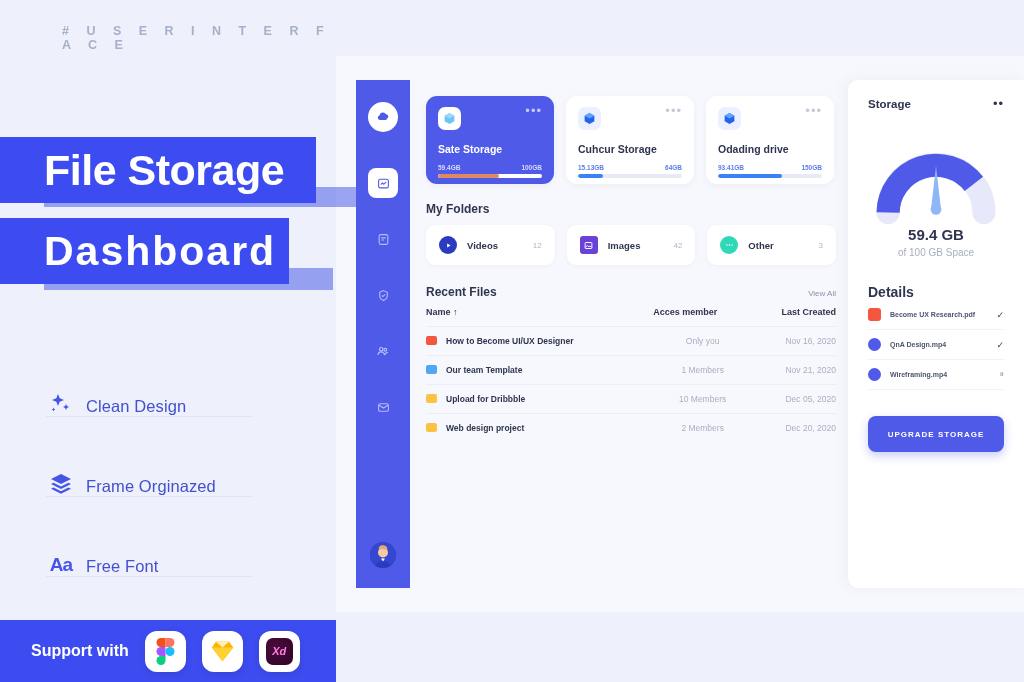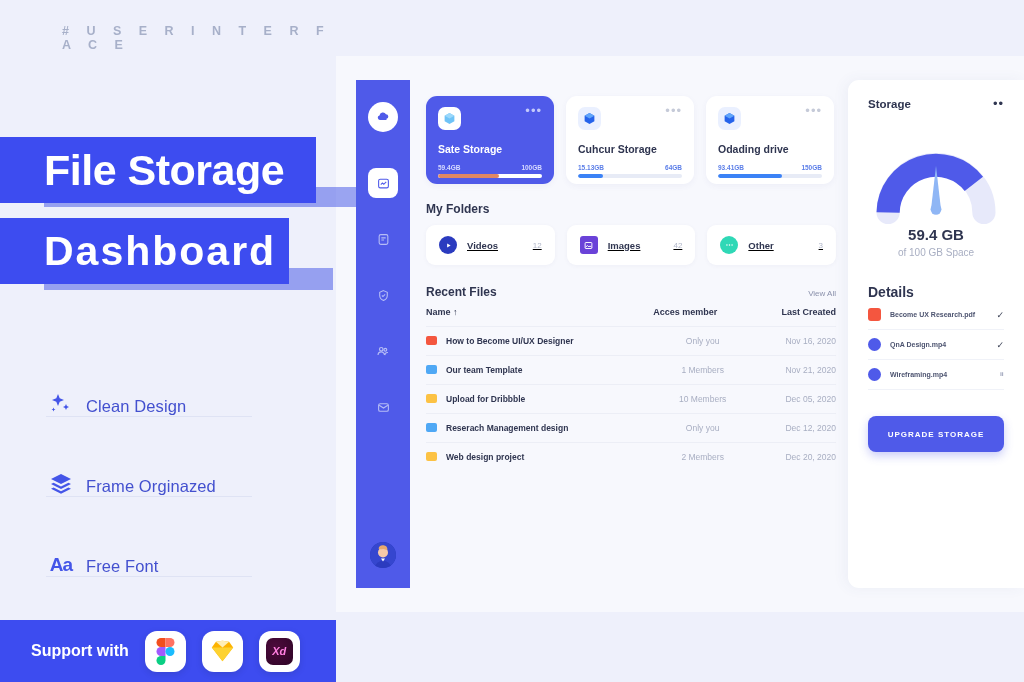--- a/index.html
+++ b/index.html
@@ -113,21 +113,21 @@
                font-size:6.5px; margin-top:9px; color:#5b7ee8; font-weight:600; }
   .card.primary .meter-row { color:#d7dbff; }
   .meter { height:3.5px; border-radius:3px; background:#e7ebf6; margin-top:3px;
            overflow:hidden; }
   .card.primary .meter { background:#fff; }
   .meter > i { display:block; height:100%; border-radius:3px; background:#3b82f6; }
   .card.primary .meter > i { background:#e08763; }
 
   .sec-title { font-size:12px; font-weight:600; color:#2f3550; margin:18px 0 9px; }
 
-  .folders { display:flex; gap:12px;text-decoration:underline; }
+  .folders { display:flex; gap:12px; }
   .folder { flex:1; height:40px; background:#fff; border-radius:9px;
             display:flex; align-items:center; padding:0 13px; gap:10px;
             box-shadow:0 1px 4px rgba(70,80,140,.05); }
   .folder-ico { width:18px; height:18px; border-radius:50%;
                 display:flex; align-items:center; justify-content:center; }
   .folder-name { font-size:9.5px; color:#2f3550; font-weight:600; }
   .folder-count { margin-left:auto; font-size:8px; color:#b0b6c9; }
 
   .recent-head { display:flex; align-items:baseline; justify-content:space-between;
                  margin:20px 0 0; }
@@ -349,25 +349,20 @@
             <td class="name"><span class="file-ico" style="background:#4fa8f5"></span><span>Our team Template</span></td>
             <td class="mid">1 Members</td>
             <td class="right">Nov 21, 2020</td>
           </tr>
           <tr>
             <td class="name"><span class="file-ico" style="background:#fcc244"></span><span>Upload for Dribbble</span></td>
             <td class="mid">10 Members</td>
             <td class="right">Dec 05, 2020</td>
           </tr>
           <tr>
-            <td class="name"><span class="file-ico" style="background:#4fa8f5"></span><span>Reserach Management design</span></td>
-            <td class="mid">Only you</td>
-            <td class="right">Dec 12, 2020</td>
-          </tr>
-          <tr>
             <td class="name"><span class="file-ico" style="background:#fcc244"></span><span>Web design project</span></td>
             <td class="mid">2 Members</td>
             <td class="right">Dec 20, 2020</td>
           </tr>
         </tbody>
       </table>
     </div>
   </div>
 </div>
 

